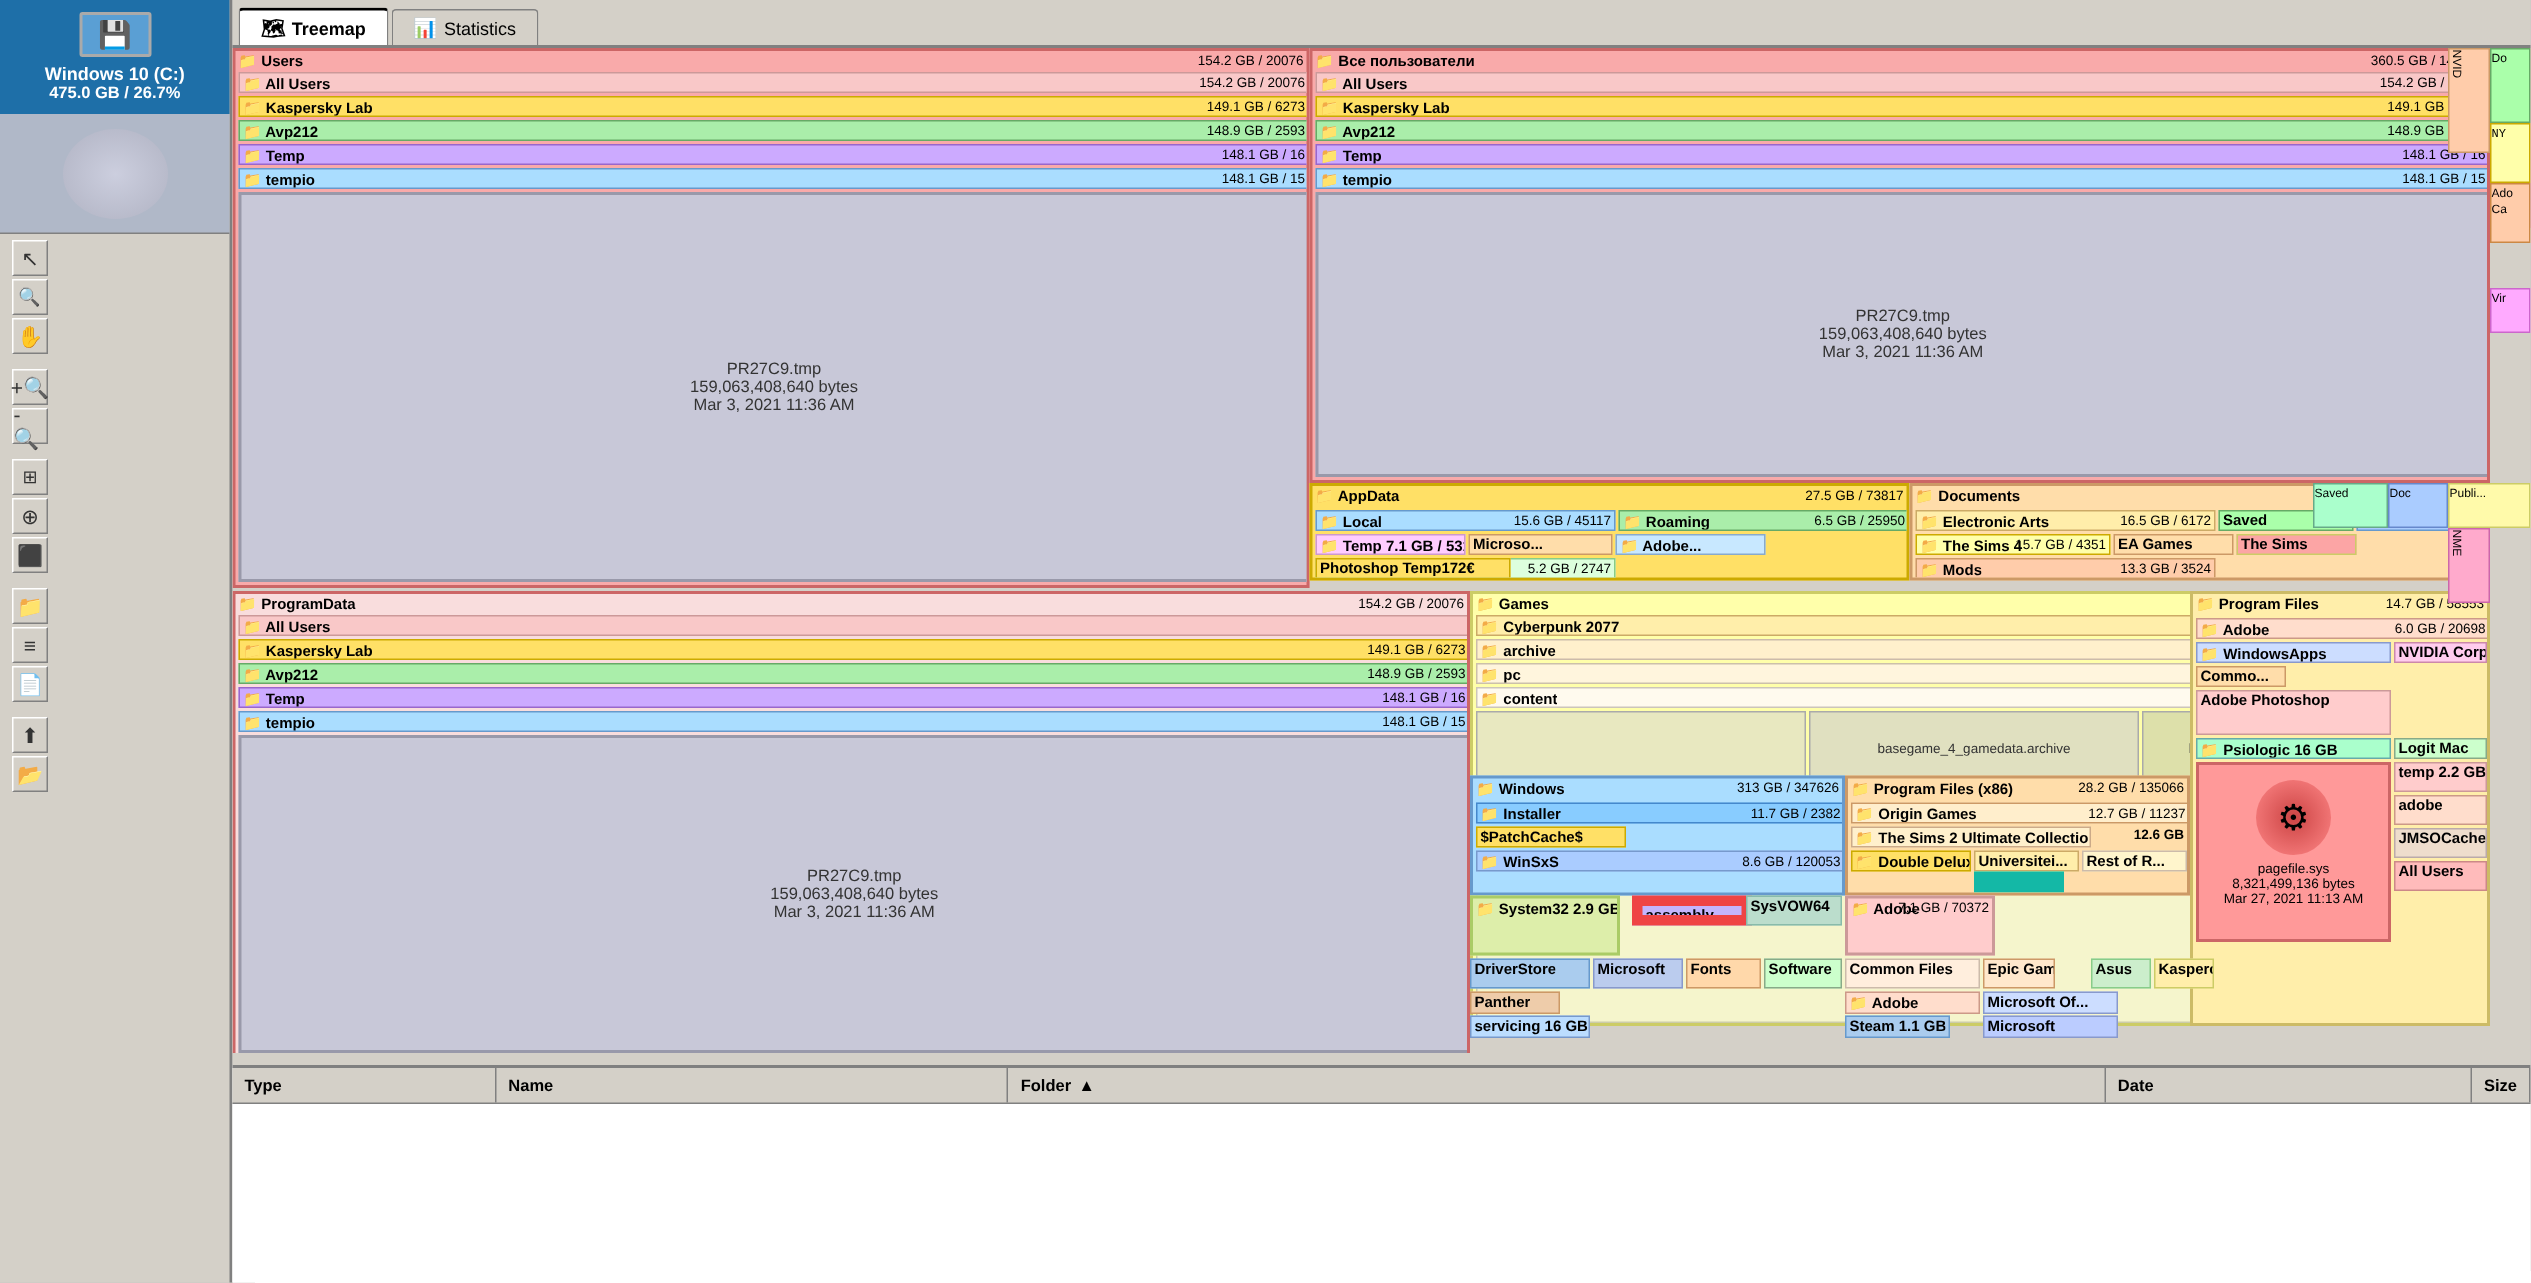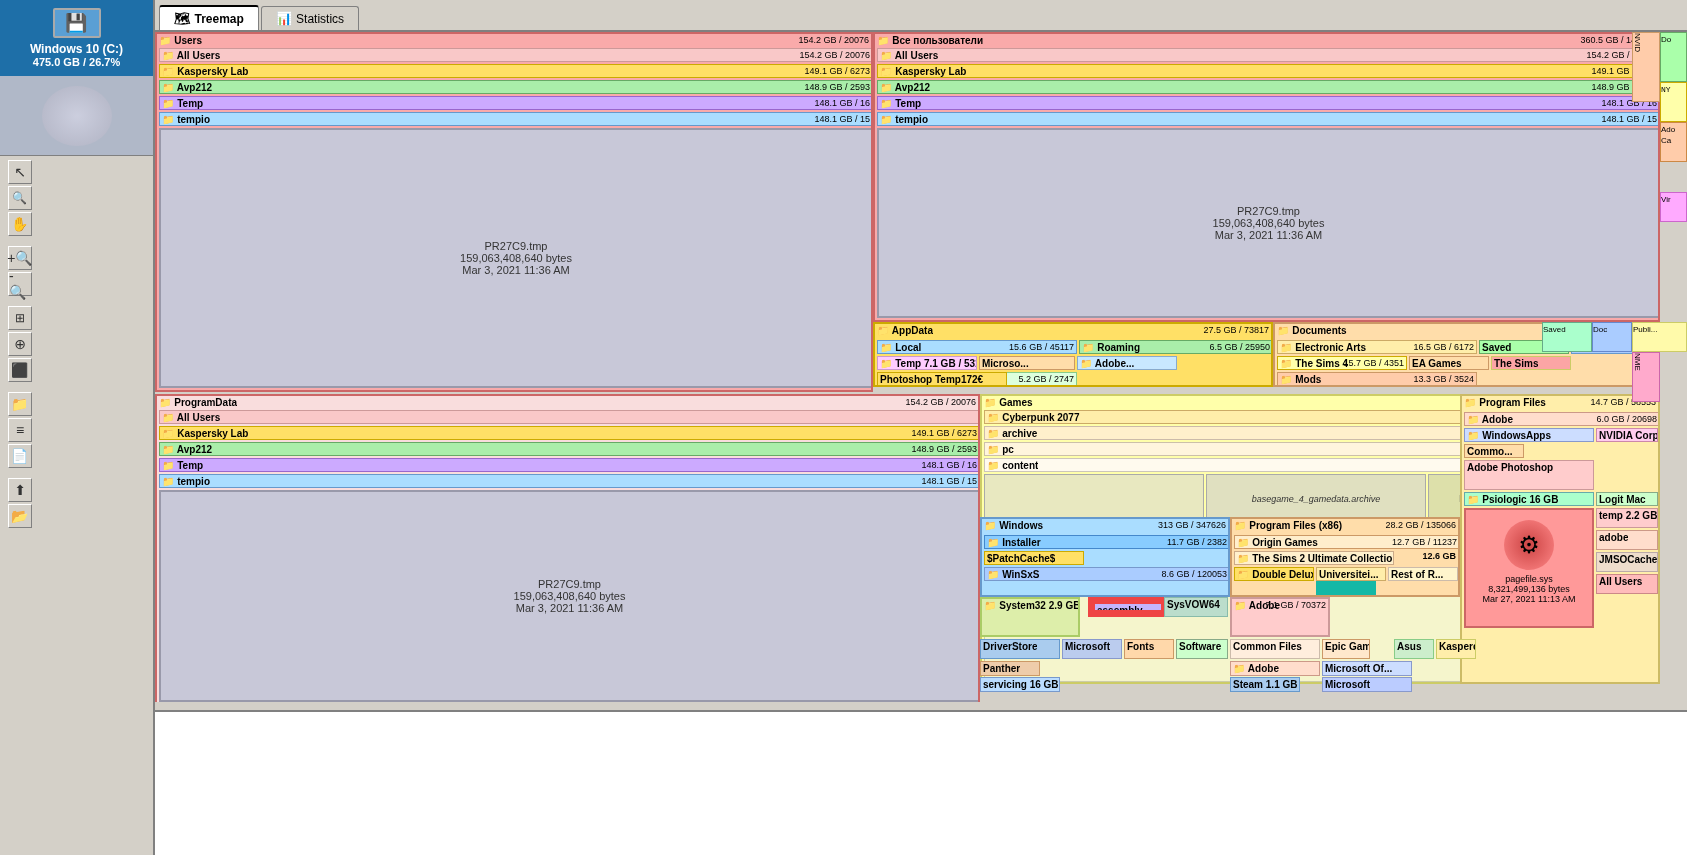--- a/index.html
+++ b/index.html
@@ -455,21 +455,21 @@
 
         <div class="tm-cell" style="left:2px;top:62px;width:676px;height:14px;background:#fffaee;border:1px solid #ccc5bb;">
           <span class="tm-label">📁 content</span>
           <span class="tm-size">63.9 GB / 31</span>
         </div>
 
         <div class="tm-cell" style="left:2px;top:78px;width:220px;height:100px;background:#e8e8c0;border:1px solid #aaaaaa;">
           <div class="tm-center-label" style="font-size:9px;">basegame_3_nightcity_qi.archive</div>
         </div>
         <div class="tm-cell" style="left:224px;top:78px;width:220px;height:50px;background:#e0e0c0;border:1px solid #aaaaaa;">
-          <div class="tm-center-label" style="font-size:9px;font-style:italic;">basegame_4_gamedata.archive</div>
+          <div class="tm-center-label" style="font-size:9px;">basegame_4_gamedata.archive</div>
         </div>
         <div class="tm-cell" style="left:224px;top:130px;width:220px;height:48px;background:#d8d8b8;border:1px solid #aaaaaa;">
           <div class="tm-center-label" style="font-size:9px;">basegame_5_video.archive<br>11,262,039,096 bytes</div>
         </div>
         <div class="tm-cell" style="left:446px;top:78px;width:150px;height:50px;background:#dde0aa;border:1px solid #aaaaaa;">
           <div class="tm-center-label" style="font-size:9px;">lang_ru_voice.archive</div>
         </div>
         <div class="tm-cell" style="left:446px;top:130px;width:150px;height:48px;background:#d8dba8;border:1px solid #aaaaaa;">
           <div class="tm-center-label" style="font-size:9px;">audio_2_soundbank_s.archive</div>
         </div>
@@ -669,15 +669,33 @@
       </div>
 
       <div class="tm-cell" style="left:1477px;top:320px;width:28px;height:50px;background:#ffaacc;border:1px solid #cc66aa;">
         <span style="font-size:8px;writing-mode:vertical-rl;">NME</span>
       </div>
 
     </div>
   </div>
 
   <div id="bottom-table">
+    <div id="table-header">
+      <div class="th">
+        <span>Type</span>
+      </div>
+      <div class="th">
+        <span>Name</span>
+      </div>
+      <div class="th">
+        <span>Folder</span>
+        <span style="margin-left:3px;">▲</span>
+      </div>
+      <div class="th">
+        <span>Date</span>
+      </div>
+      <div class="th">
+        <span>Size</span>
+      </div>
+    </div>
     <div id="table-body"></div>
   </div>
 </div>
 
 </body></html>

